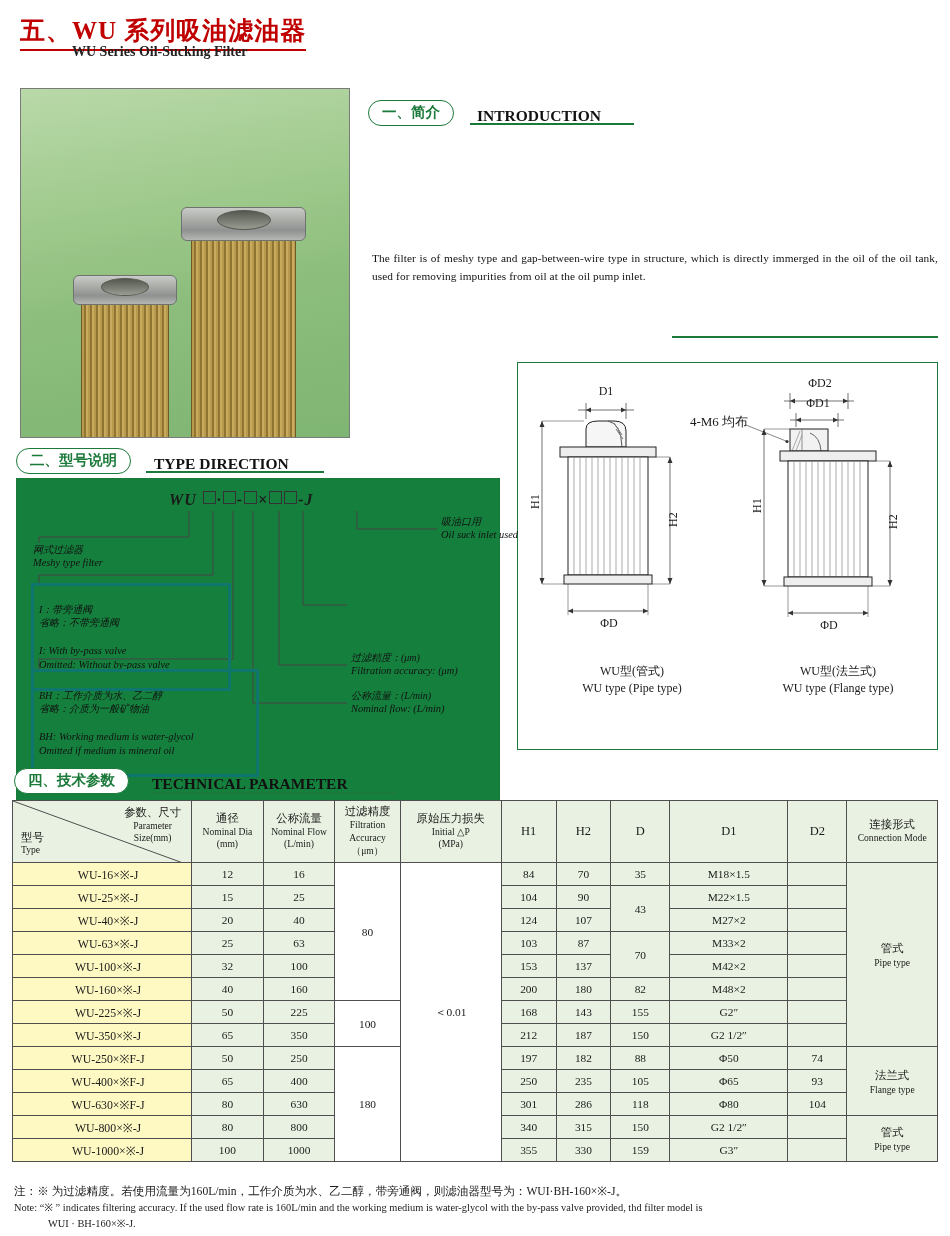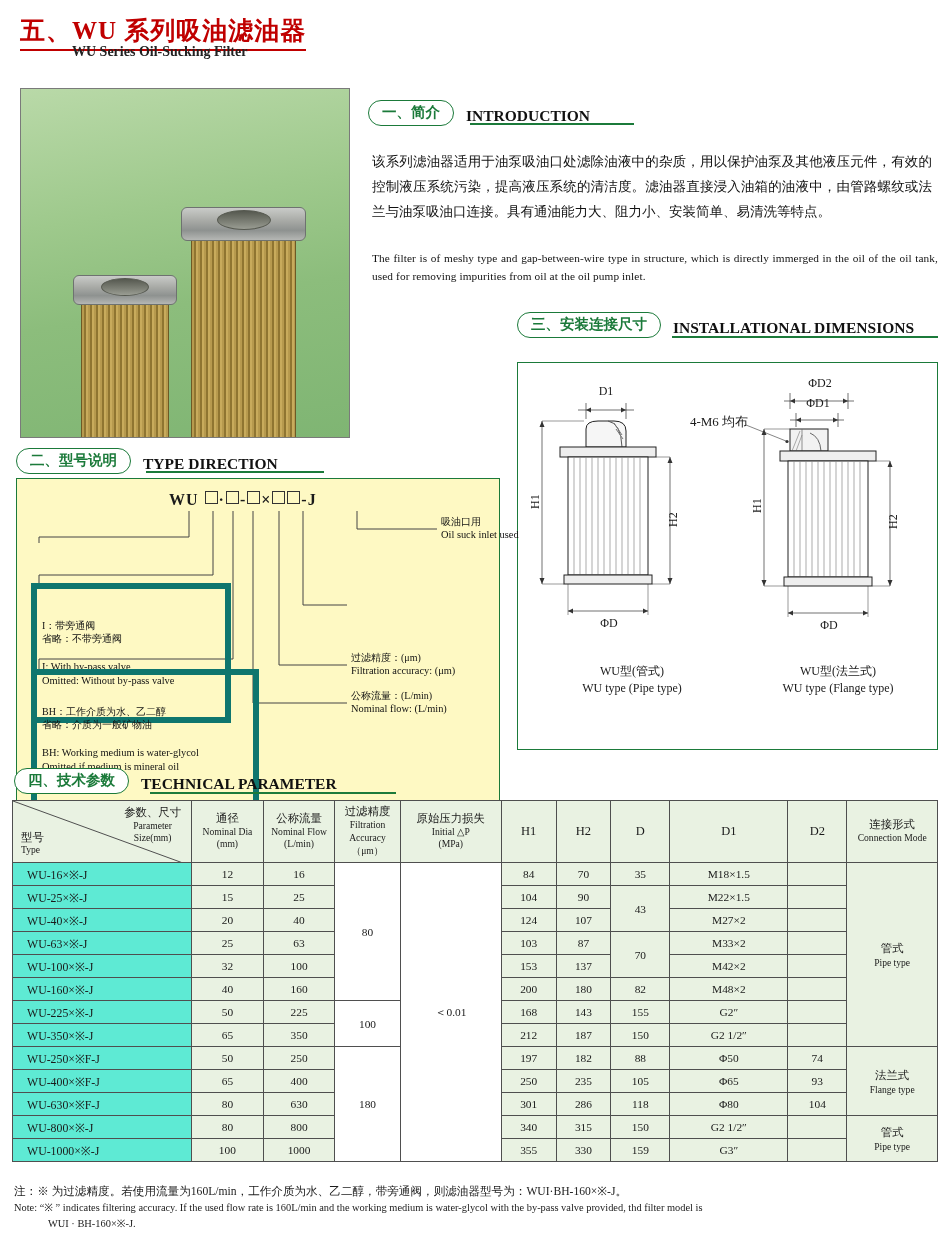--- a/index.html
+++ b/index.html
@@ -64,21 +64,21 @@
   .f-big-hole { left: 196px; top: 121px; width: 54px; height: 20px; }
 
   
   .f-small-body { left: 60px; top: 214px; width: 88px; height: 184px; }
   .f-small-cap-top { left: 52px; top: 186px; width: 104px; height: 30px; border-radius: 6px; }
   .f-small-hole { left: 80px; top: 189px; width: 48px; height: 18px; }
 
   
   .sec-head {
     position: absolute;
-    display: flex; align-items: flex-end; gap: 12px;
+    display: flex; align-items: flex-end; gap: 23px;
   }
   .sec-cn {
     border: 1px solid #1b7a3a;
     border-radius: 13px;
     padding: 2px 13px 3px 13px;
     font-size: 14.5px; font-weight: bold; color: #1b7a3a;
     font-family: "Liberation Serif", serif;
     white-space: nowrap;
     background: #fff;
   }
@@ -104,37 +104,38 @@
     font-size: 11.3px; line-height: 1.55; color: #111;
     text-align: justify;
     letter-spacing: 0.1px;
   }
 
   
   .type-box {
     position: absolute; left: 16px; top: 478px;
     width: 484px; height: 352px;
     border: 1px solid #1b7a3a;
-    background: #fef9c3;
+    background: #15803d;
+    font-style: italic;
   }
   .model-row {
     position: absolute; left: 152px; top: 12px;
     font-size: 16px; font-weight: bold; letter-spacing: 1px;
     font-family: "Liberation Serif", serif;
   }
   .model-row .bx {
     display: inline-block; width: 13px; height: 13px;
     border: 1px solid #333; vertical-align: 1px; margin: 0 1px;
   }
   .tag {
     position: absolute; font-size: 10.4px; line-height: 1.34; color: #111;
   }
   .tag .cn { font-size: 10px; }
   .tag.boxed {
-    border: 6px solid #0f766e; padding: 16px 5px;
+    border: 3px solid #0f766e; padding: 3px 5px;
   }
 
   
   .dim-box {
     position: absolute; left: 517px; top: 362px;
     width: 421px; height: 388px;
     border: 1px solid #1b7a3a;
     background: #fff;
   }
   .dim-svg { position: absolute; left: 0; top: 0; }
@@ -154,21 +155,21 @@
     text-align: center;
     vertical-align: middle;
     padding: 2px 2px;
     height: 23px;
   }
   table.tp thead th {
     height: 62px; font-weight: normal; line-height: 1.2; font-size: 10.6px;
     background: #e9f2e2;
   }
   table.tp td.type-cell {
-    background: #5eead4; text-align: left; padding-left: 14px; font-size: 11.8px;
+    background: #fef9c3; text-align: center; padding-left: 14px; font-size: 11.8px;
   }
   table.tp td.greenish { background: #e9f2e2; }
   .th-stack { line-height: 1.22; }
   .th-cn { font-size: 11.4px; }
   .th-en { font-size: 9.6px; }
   .corner {
     position: relative; background: #e9f2e2 !important;
   }
   .corner .tl { position: absolute; left: 8px; bottom: 5px; text-align: left; line-height: 1.2; }
   .corner .br { position: absolute; right: 10px; top: 5px; line-height: 1.2; }
@@ -201,27 +202,22 @@
     <div class="cap-hole f-small-hole"></div>
 
   </div>
 
   <div class="sec-head" style="left:368px; top:100px;">
     <span class="sec-cn">一、简介</span>
     <span class="sec-en">INTRODUCTION</span>
   </div>
   <div class="sec-rule" style="left:470px; top:123px; width:164px;"></div>
 
-  <div class="intro-cn">该系列滤油器适用于油泵吸油口处滤除油液中的杂质，用以保护油泵及其他液压元件，有效的控制液压系统污染，提高液压系统的清洁度。滤油器直接浸入油箱的油液中，由管路螺纹或法兰与油泵吸油口连接。具有通油能力大、阻力小、安装简单、易清洗等特点。</div>
   <div class="intro-en">The filter is of meshy type and gap-between-wire type in structure, which is directly immerged in the oil of the oil tank, used for removing impurities from oil at the oil pump inlet.</div>
 
-  <div class="sec-head" style="left:517px; top:312px;">
-    <span class="sec-cn">三、安装连接尺寸</span>
-    <span class="sec-en">INSTALLATIONAL DIMENSIONS</span>
-  </div>
   <div class="sec-rule" style="left:672px; top:336px; width:266px;"></div>
 
   <div class="dim-box">
     <svg class="dim-svg" width="421" height="388" viewBox="0 0 421 388">
       <g stroke="#222" fill="none" stroke-width="1" font-family="Liberation Serif, serif" font-size="10">
 
         <path d="M68 84 L68 66 Q68 58 80 58 L96 58 Q108 58 108 68 L108 84 Z" fill="#f6f6f6"></path>
         <path d="M90 58 Q103 60 104 84" stroke="#555"></path>
         <path d="M96 60 L104 72" stroke="#777"></path>
         <path d="M98 66 L105 76" stroke="#777"></path>
@@ -380,20 +376,24 @@
         <path d="M236 32 L236 224 L330 224"></path>
 
         <path d="M262 32 L262 186 L330 186"></path>
 
         <path d="M286 32 L286 126 L330 126"></path>
 
         <path d="M340 32 L340 50 L420 50"></path>
       </g>
     </svg>
 
+    <div class="tag" style="left:16px; top:64px; width:160px;">
+      <div class="cn">网式过滤器</div>
+      <div>Meshy type filter</div>
+    </div>
 
     <div class="tag boxed" style="left:14px; top:104px; width:200px; white-space:pre-line;">
       <div class="cn">I：带旁通阀
 省略：不带旁通阀</div>
       <div>I: With by-pass valve
 Omitted: Without by-pass valve</div>
     </div>
 
     <div class="tag boxed" style="left:14px; top:190px; width:228px; white-space:pre-line;">
       <div class="cn">BH：工作介质为水、乙二醇

